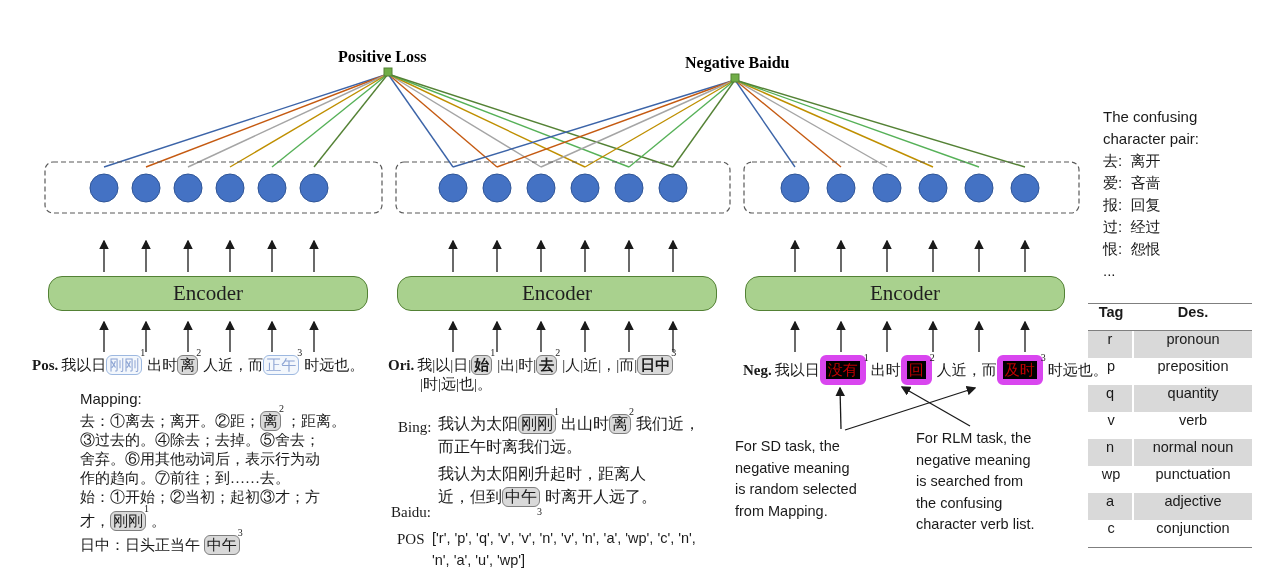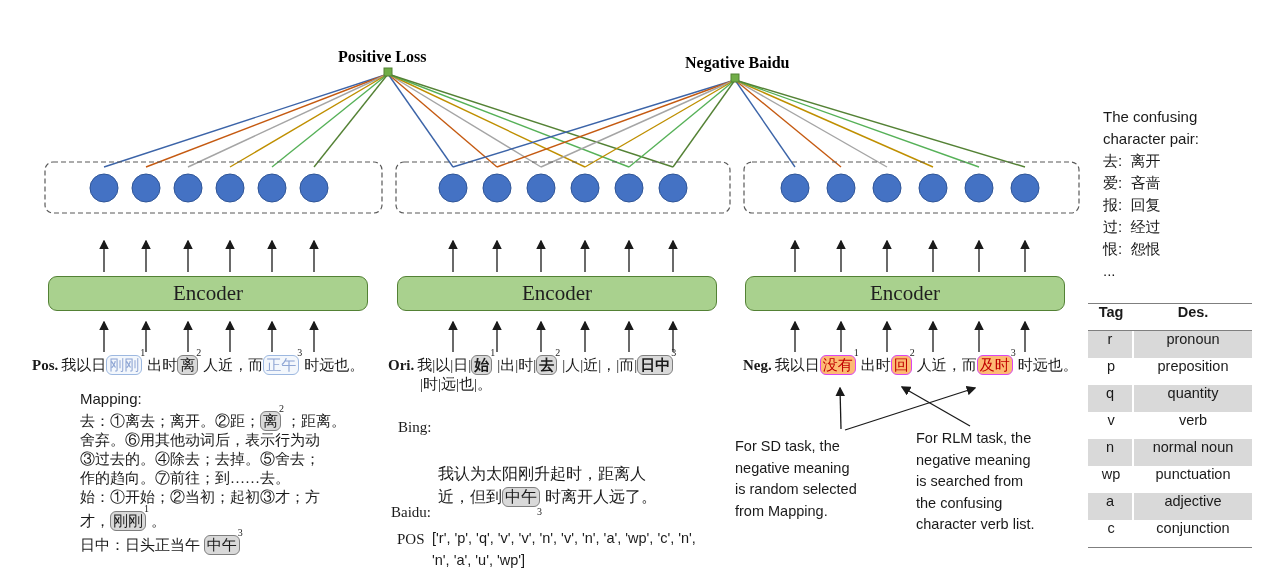--- a/index.html
+++ b/index.html
@@ -4,30 +4,30 @@
 <style>
   html,body{margin:0;padding:0;background:#fff;}
   .stage{position:relative;width:1262px;height:575px;background:#fff;overflow:hidden;
          font-family:"Liberation Sans",sans-serif;color:#1a1a1a;}
   svg.layer{position:absolute;left:0;top:0;}
   .embed-circle{fill:var(--circle-fill,#4472c4);stroke:var(--circle-stroke,#2f5597);stroke-width:1;}
   .apex{fill:var(--apex-fill,#70ad47);stroke:var(--apex-stroke,#538135);}
   .fan{stroke-width:1.4;fill:none;}
   .arr{stroke:#1a1a1a;stroke-width:1.3;}
   .loss{position:absolute;font:bold 16px "Liberation Serif",serif;color:#000;white-space:nowrap;}
-  .encoder{position:absolute;width:320px;height:35px;border-radius:9px;
+  .encoder{position:absolute;width:320px;height:35px;border-radius:14px;
            background:var(--enc-fill,#a9d18e);border:1.5px solid var(--enc-stroke,#538135);
            display:flex;align-items:center;justify-content:center;
            font:21px "Liberation Serif",serif;color:#1f1f1f;box-sizing:border-box;}
   .srow{position:absolute;font:15px "Liberation Serif",serif;white-space:nowrap;color:#1a1a1a;}
   .slabel{margin-right:3px;font-weight:bold;}
   .tok{display:inline-block;border-radius:6px;padding:0 2px;line-height:18px;}
   .tok-gray{background:#d9d9d9;border:1px solid #7f7f7f;color:#1a1a1a;}
   .tok-blue{background:#f3f7fc;border:1px solid #9db8e0;color:#8fa6d4;}
-  .tok-red{background:#fdba74;border:1px solid #d946ef;color:#c00000;}
+  .tok-red{background:#000000;border:6px solid #d946ef;color:#c00000;}
   .mk{font-size:10px;position:relative;top:-8px;left:-2px;font-family:"Liberation Serif",serif;}
   .mkdn{font-size:10px;position:relative;top:9px;left:-3px;font-family:"Liberation Serif",serif;}
   .mapping{position:absolute;left:80px;top:390px;width:310px;
            font:15px "Liberation Serif",serif;line-height:19px;white-space:nowrap;}
   .mapping .mtitle{font:15px "Liberation Sans",sans-serif;}
   .tblock{position:absolute;white-space:nowrap;}
   .tlabel{position:absolute;font:15px "Liberation Serif",serif;}
   .tsans{font:16px "Liberation Sans",sans-serif;line-height:23px;}
   .possans{font:14.5px "Liberation Sans",sans-serif;line-height:22px;}
   .note{position:absolute;font:14.5px "Liberation Sans",sans-serif;line-height:21.5px;}
@@ -179,29 +179,33 @@
     <br><span style="padding-left:32px">|时|远|也|。</span>
   </div>
 
   <div class="srow" style="left:743px;top:355px">
     <span class="slabel">Neg.</span><span>我以日</span><span class="tok tok-red"><span>没有</span></span><sup class="mk">1</sup><span>出时</span><span class="tok tok-red"><span>回</span></span><sup class="mk">2</sup><span>人近，而</span><span class="tok tok-red"><span>及时</span></span><sup class="mk">3</sup><span>时远也。</span>
   </div>
 
   <div class="mapping">
     <div class="mtitle">Mapping:</div>
     <div><span>去：①离去；离开。②距；</span><span class="tok tok-gray"><span>离</span></span><sup class="mk">2</sup><span>；距离。</span></div>
+    <div>③过去的。④除去；去掉。⑤舍去；</div>
     <div>舍弃。⑥用其他动词后，表示行为动</div>
-    <div>③过去的。④除去；去掉。⑤舍去；</div>
     <div>作的趋向。⑦前往；到……去。</div>
     <div>始：①开始；②当初；起初③才；方</div>
     <div><span>才，</span><span class="tok tok-gray"><span>刚刚</span></span><sup class="mk">1</sup><span>。</span></div>
     <div><span>日中：日头正当午 </span><span class="tok tok-gray"><span>中午</span></span><sup class="mk">3</sup></div>
   </div>
 
   <div class="tlabel" style="left:398px;top:419px">Bing:</div>
+  <div class="tblock tsans" style="left:438px;top:408px">
+    <div><span>我认为太阳</span><span class="tok tok-gray"><span>刚刚</span></span><sup class="mk">1</sup><span>出山时</span><span class="tok tok-gray"><span>离</span></span><sup class="mk">2</sup><span>我们近，</span></div>
+    <div>而正午时离我们远。</div>
+  </div>
 
   <div class="tlabel" style="left:391px;top:504px">Baidu:</div>
   <div class="tblock tsans" style="left:438px;top:462px">
     <div>我认为太阳刚升起时，距离人</div>
     <div><span>近，但到</span><span class="tok tok-gray"><span>中午</span></span><sub class="mkdn">3</sub><span>时离开人远了。</span></div>
   </div>
 
   <div class="tlabel" style="left:397px;top:531px">POS</div>
   <div class="tblock possans" style="left:432px;top:527px">
     <div>['r', 'p', 'q', 'v', 'v', 'n', 'v', 'n', 'a', 'wp', 'c', 'n',</div>

